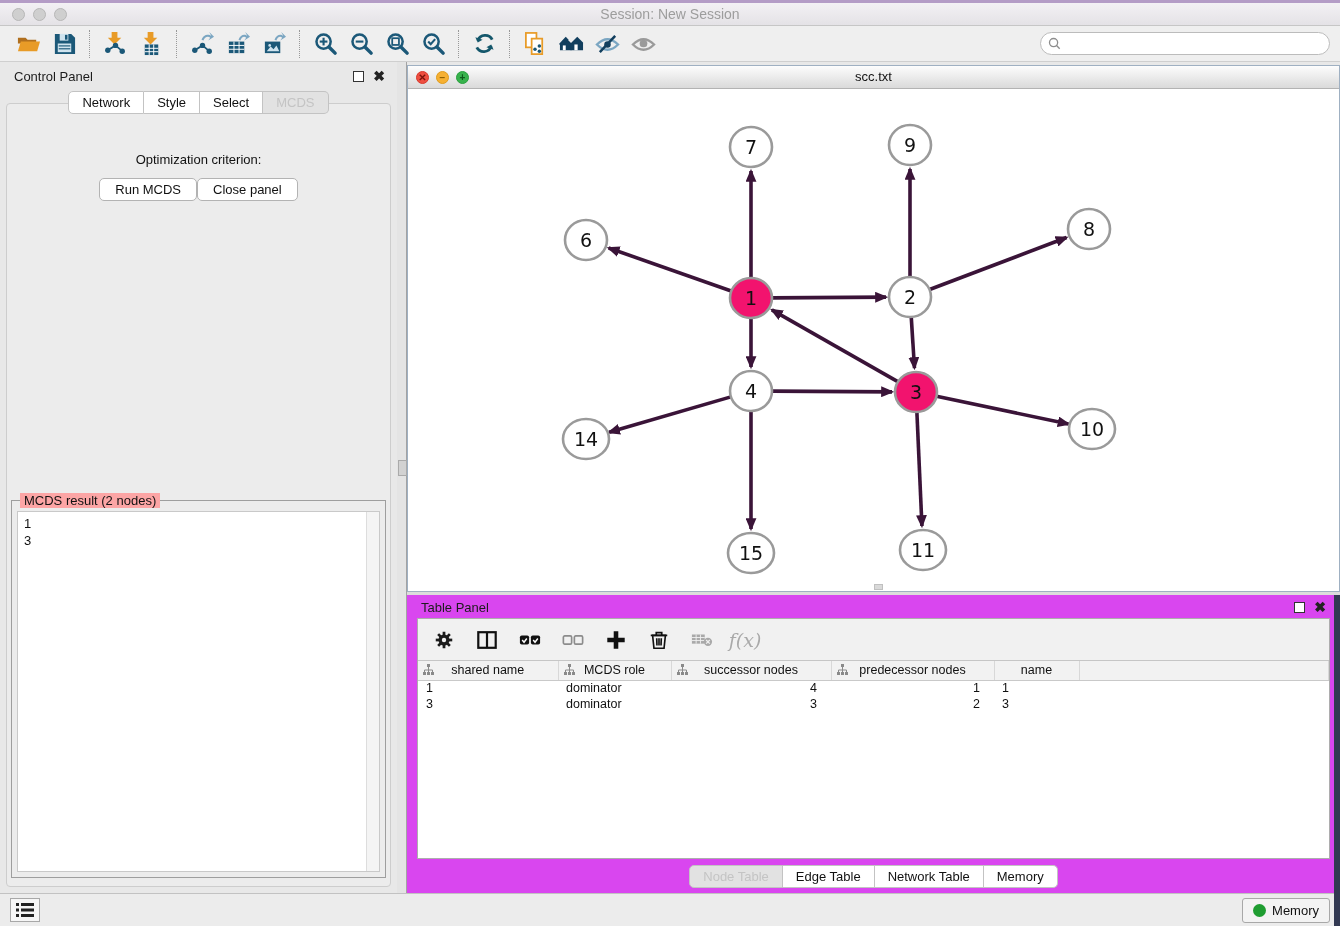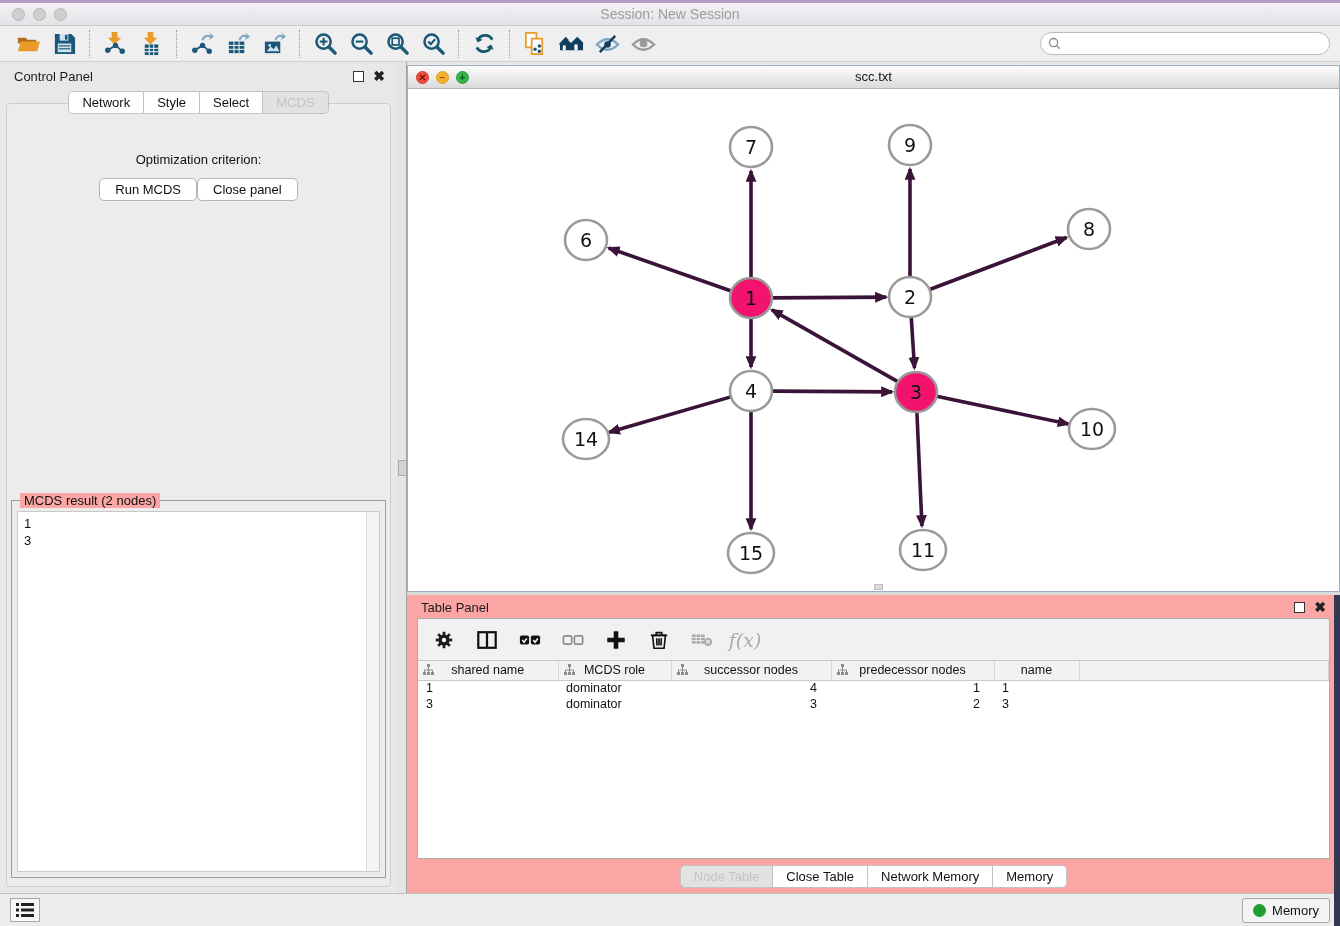--- a/index.html
+++ b/index.html
@@ -67,21 +67,21 @@
   .mdot.yel { background:#f6b032; color:#8a5d00; border:1px solid #e09c1c; }
   .mdot.grn { background:#37b24c; color:#0c5a1a; border:1px solid #28a03d; }
   .nw-title { text-align:center; line-height:22px; font-size:13px; color:#111; }
   .nw-canvas { flex:1; position:relative; background:#fff; }
   .nw-canvas svg { position:absolute; inset:0; }
   .nw-grip-bottom { position:absolute; left:50%; bottom:1px; width:9px; height:6px; background:#d9d9d9; border:1px solid #c0c0c0; }
 
   .h-splitter { height:3px; background:#dcdcdc; position:relative; }
 
   
-  .table-panel { flex:1; background:#fca5a5; display:flex; flex-direction:column; padding:2px 10px 0 10px; min-height:0; }
+  .table-panel { flex:1; background:#d946ef; display:flex; flex-direction:column; padding:2px 10px 0 10px; min-height:0; }
   .tp-box { flex:1; border:1px solid #adadad; background:#fff; display:flex; flex-direction:column; min-height:0; }
   .tp-toolbar { height:42px; background:#f1f1f1; border-bottom:1px solid #c6c6c6; display:flex; align-items:center; padding:0 12px; gap:15px; }
   .tp-icon { width:28px; height:28px; display:flex; align-items:center; justify-content:center; }
   .tp-icon svg { width:22px; height:22px; }
   .fx { font-family:"DejaVu Serif",serif; font-style:italic; font-size:19px; color:#a9a9a9; }
   .tbl { width:100%; border-collapse:collapse; table-layout:fixed; }
   .tbl th { height:19px; background:#f2f2f2; border-right:1px solid #d8d8d8; border-bottom:1px solid #c9c9c9; font-weight:normal; font-size:12.5px; color:#111; position:relative; }
   .tbl th .hlabel { display:block; text-align:center; }
   .tbl th .tree { position:absolute; left:5px; top:3px; }
   .tbl td { height:16px; font-size:12.5px; color:#111; padding:0 8px; white-space:nowrap; overflow:hidden; }
@@ -550,22 +550,22 @@
                   <td class="r">2</td>
                   <td>3</td>
                   <td></td>
                 </tr>
               </tbody>
           </table>
           <div style="flex:1"></div>
         </div>
         <div class="tp-tabs">
           <span class="seg active-gray">Node Table</span>
-          <span class="seg">Close Table</span>
-          <span class="seg">Network Memory</span>
+          <span class="seg">Edge Table</span>
+          <span class="seg">Network Table</span>
           <span class="seg">Memory</span>
         </div>
       </div>
     </div>
   </div>
 
   <div class="statusbar">
     <span class="sb-btn">
       <svg width="18" height="16" viewBox="0 0 18 16">
         <g fill="#222">

